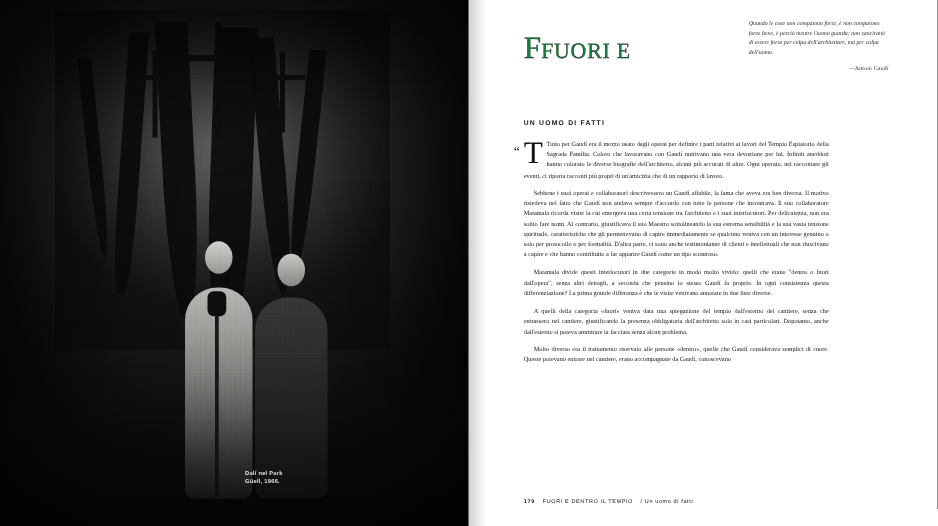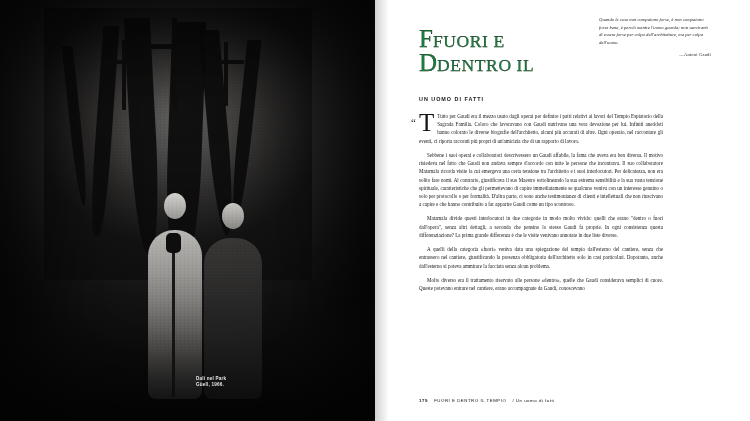--- a/index.html
+++ b/index.html
@@ -316,21 +316,20 @@
       </div>
     </div>
   </div>
 
   <div class="page-right">
     <div class="gutter-shadow"></div>
     <div class="right-inner">
 
       <div class="chapter-title">
         <div><span class="dropcap-title">F</span><span>FUORI E</span></div>
-        <div><span class="dropcap-title">D</span><span>DENTRO IL</span></div>
       </div>
 
       <div class="epigraph">
         <span>Quando le cose non compaiono forse, è non compaiono forse bene, è perciò mentre l'uomo guarda; non sanciranò di essere forse per colpa dell'architetture, ma per colpa dell'uomo.</span>
         <span class="attrib">—Antoni Gaudí</span>
       </div>
 
       <div class="section-head">UN UOMO DI FATTI</div>
 
       <div class="body-col">

